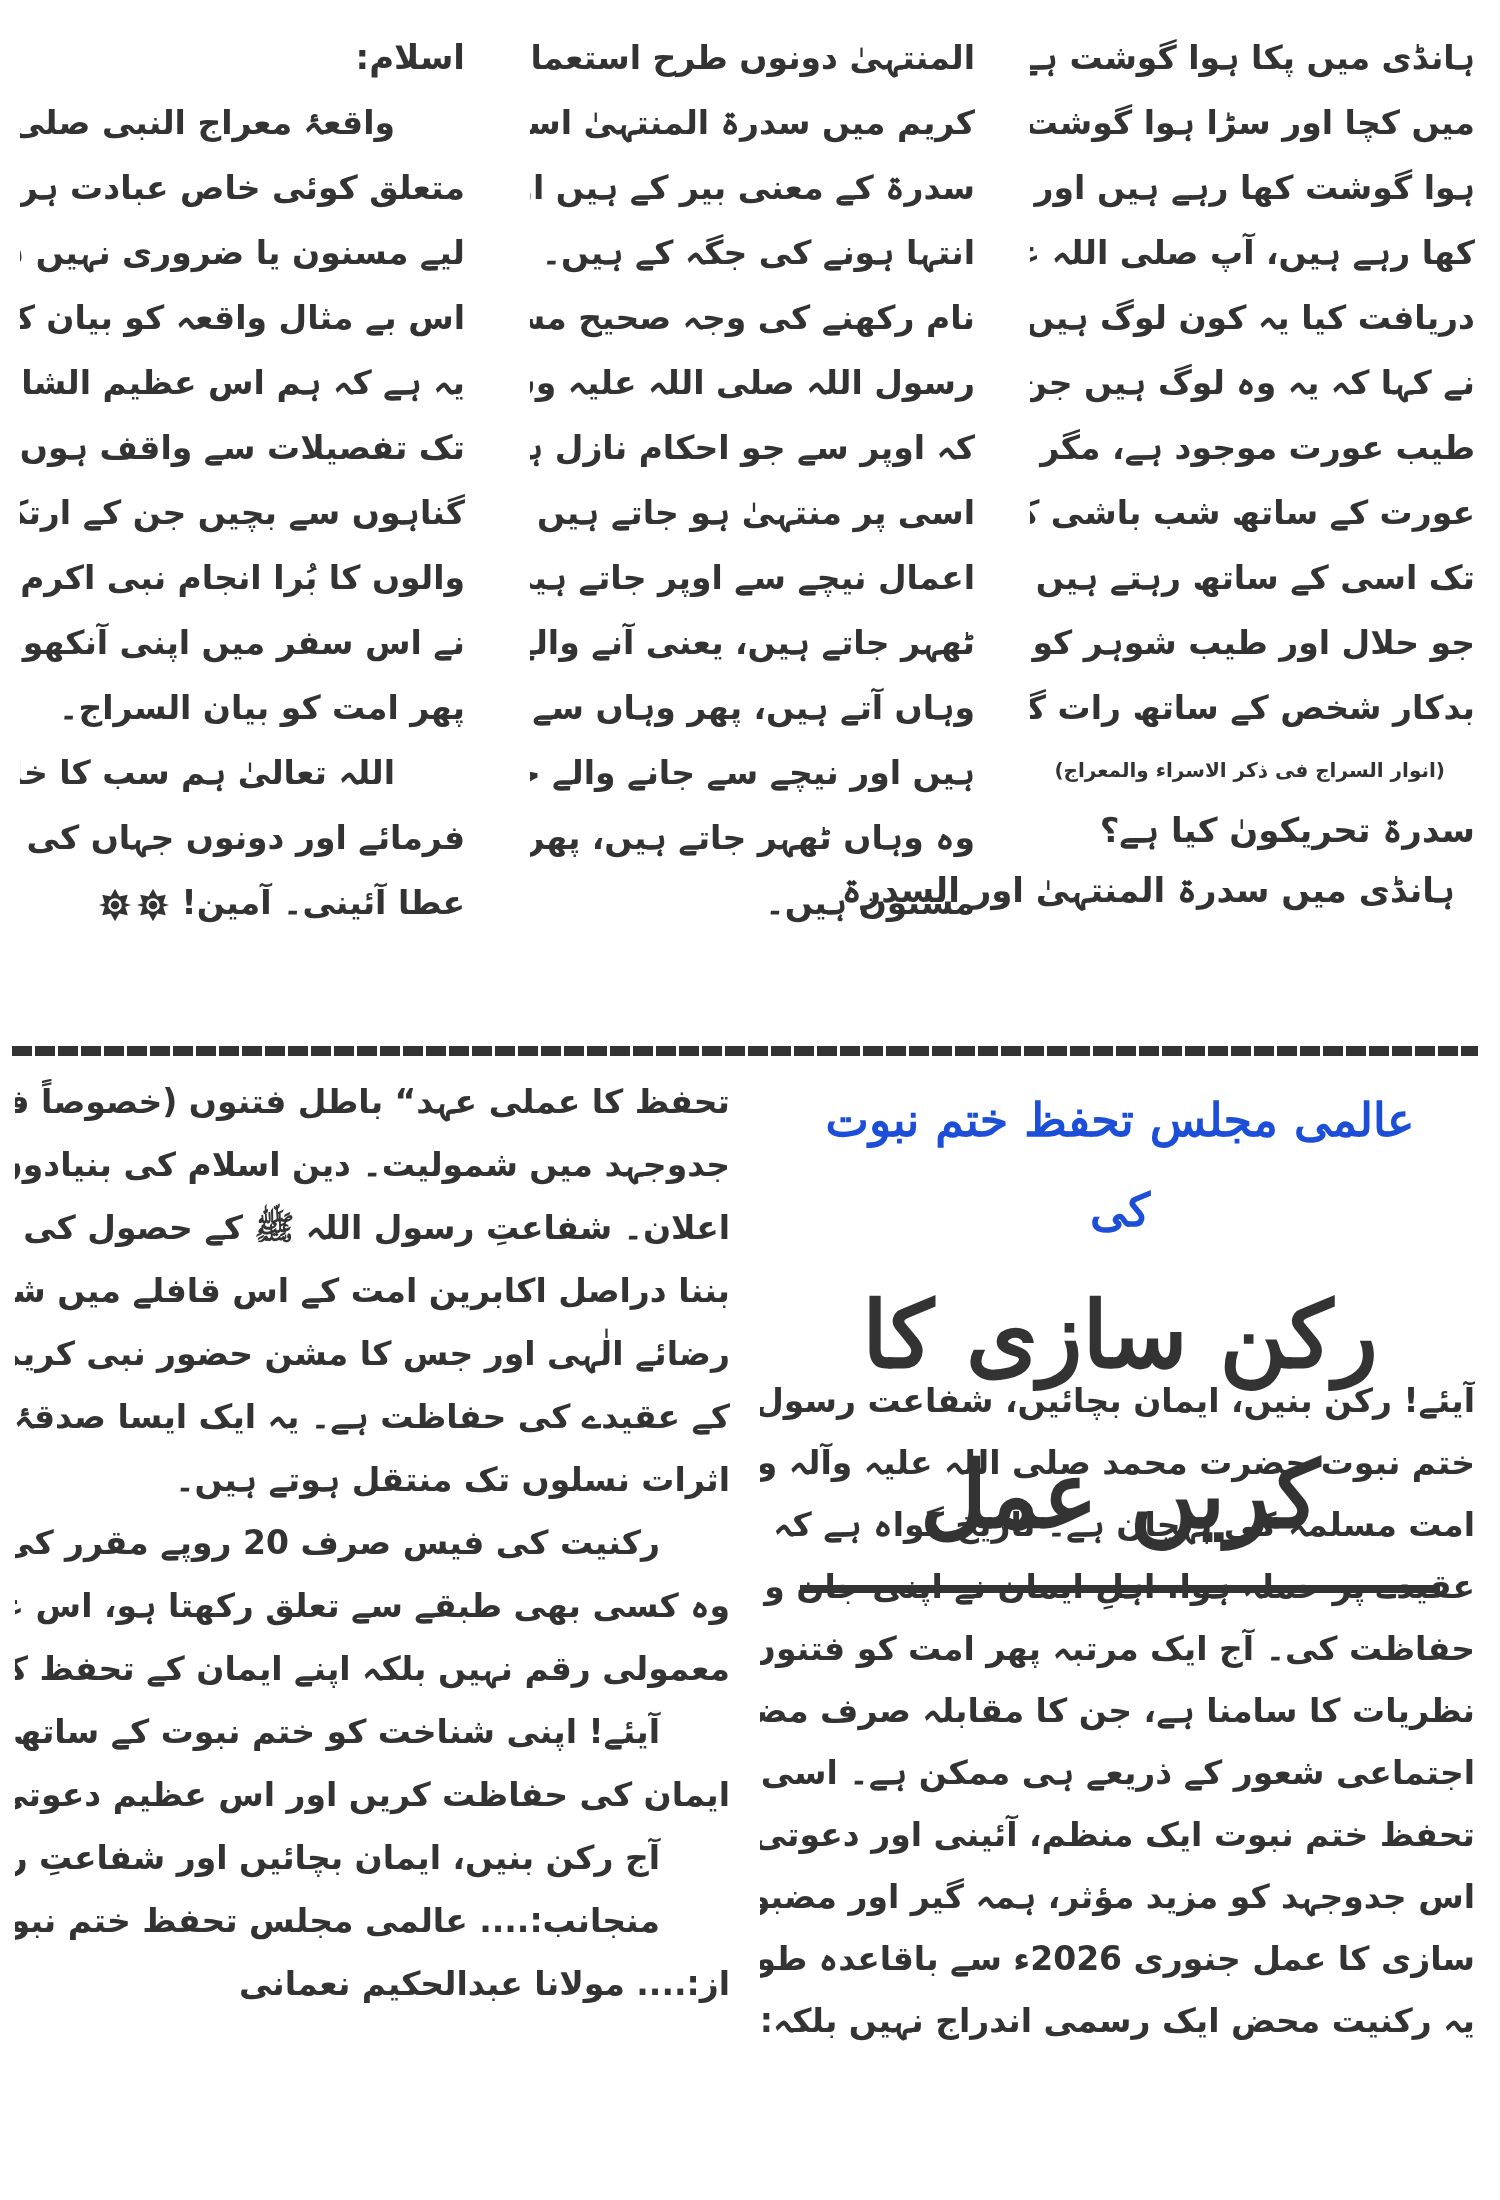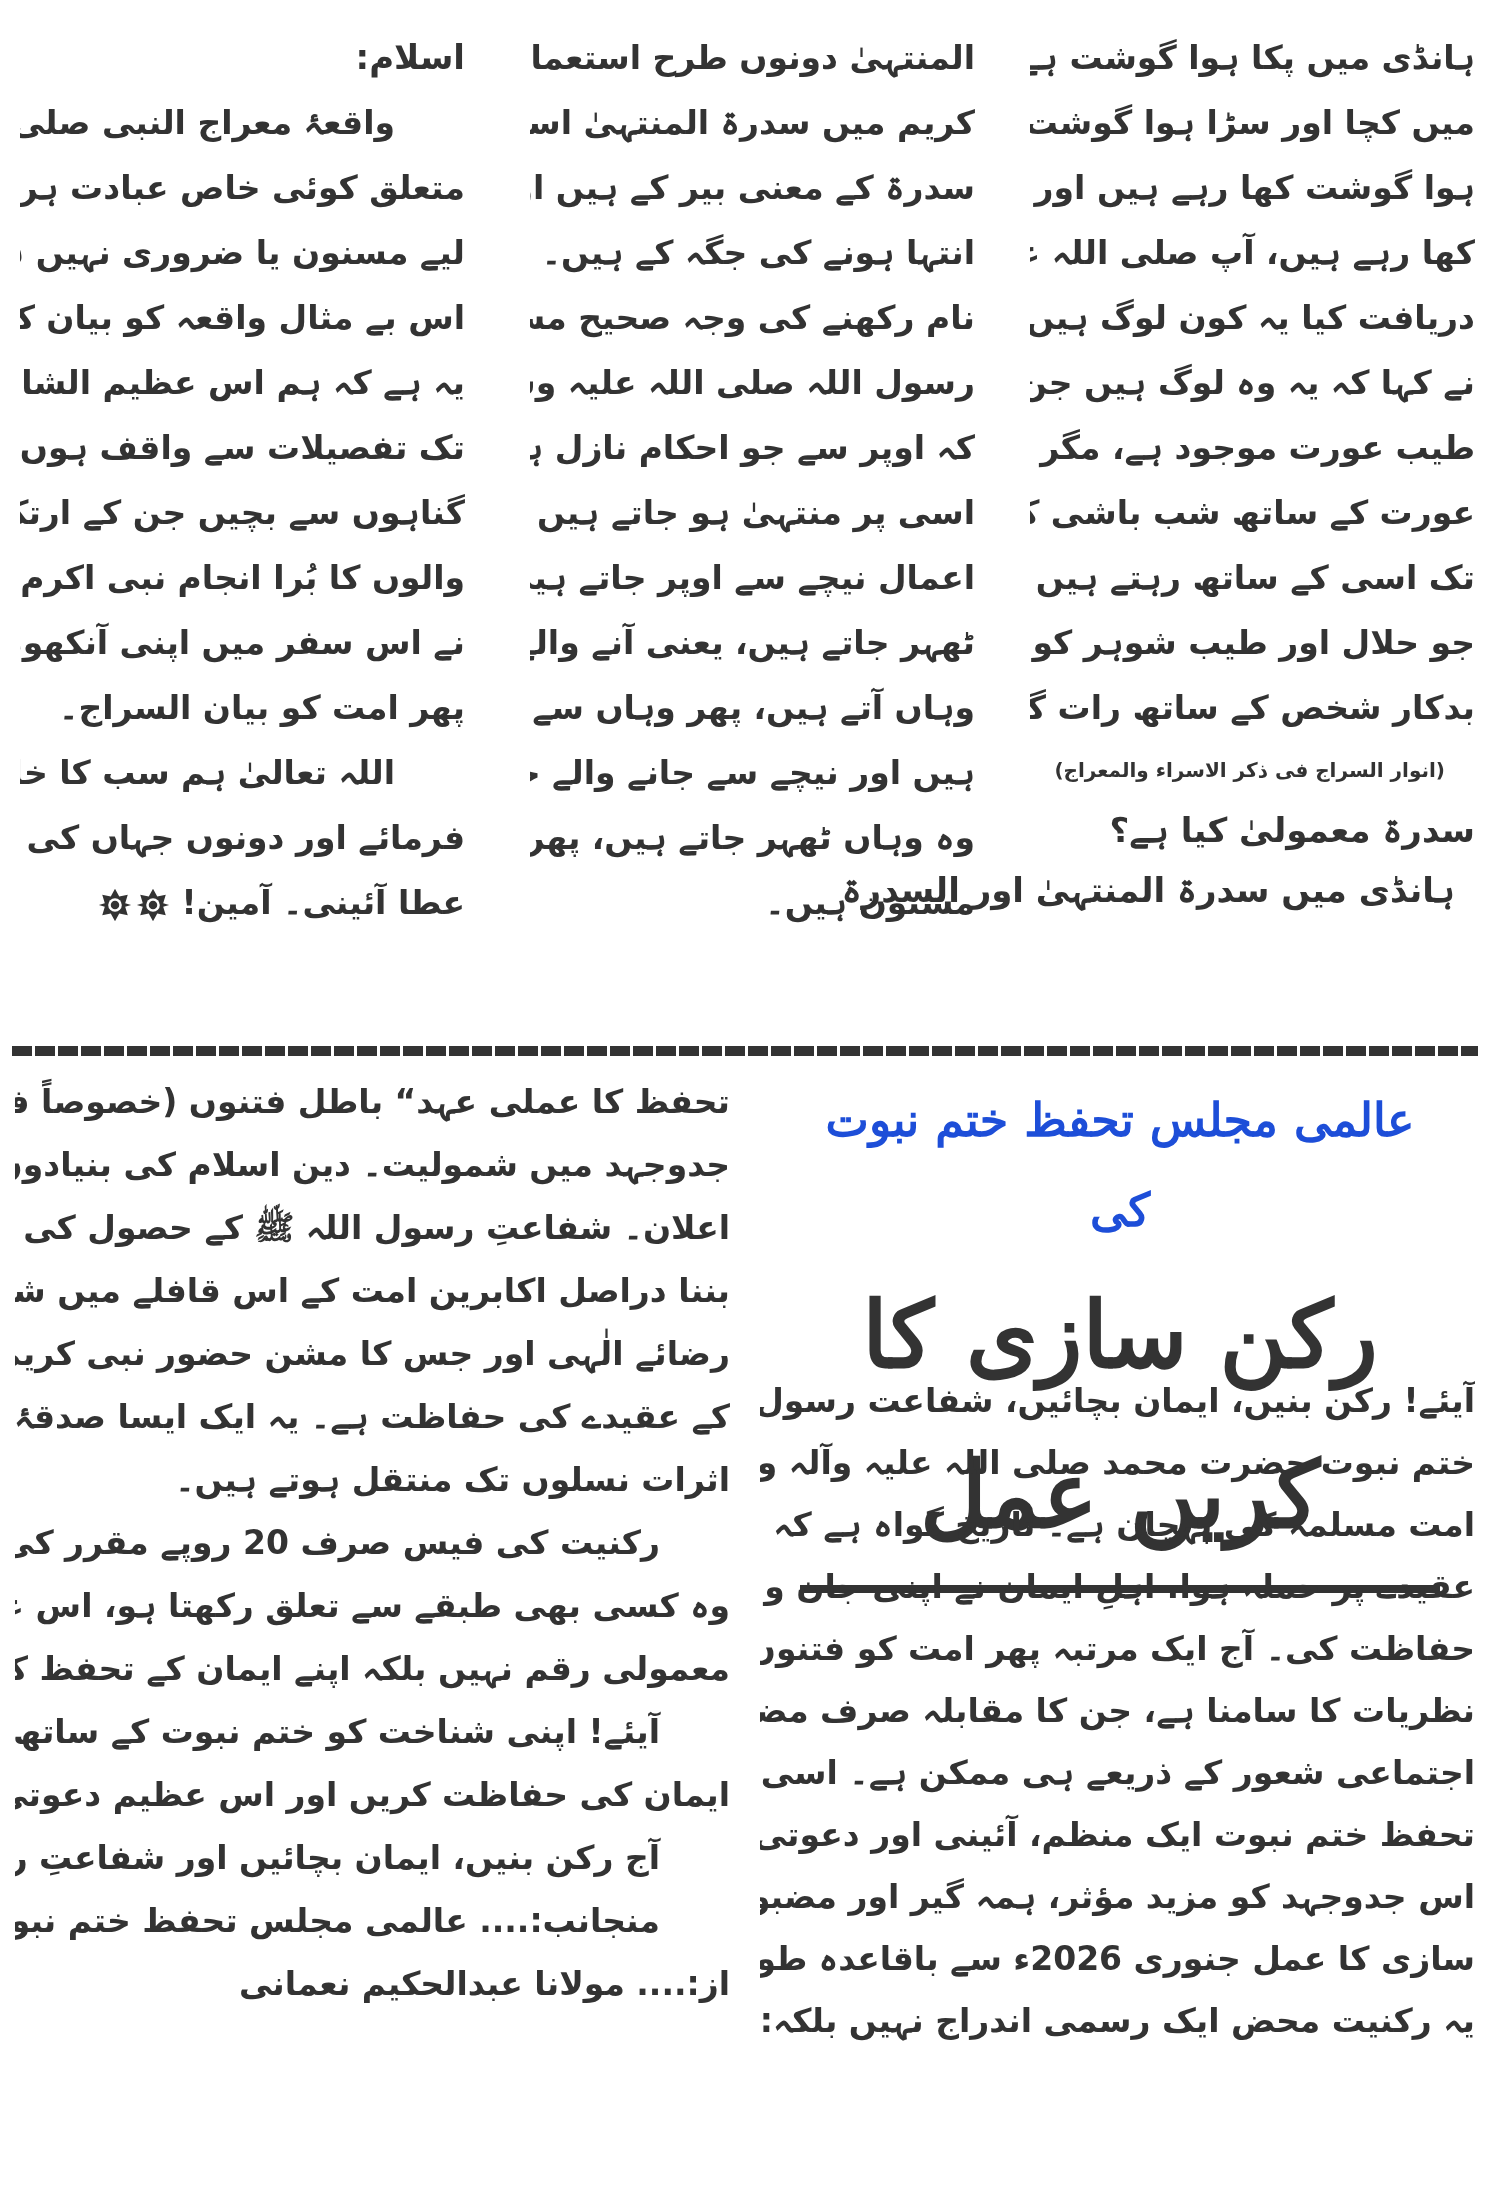--- a/index.html
+++ b/index.html
@@ -49,21 +49,21 @@
     <span class="line">ہوا گوشت کھا رہے ہیں اور پکا ہوا گوشت نہیں</span>
     <span class="line">کھا رہے ہیں، آپ صلی اللہ علیہ وسلم نے</span>
     <span class="line">دریافت کیا یہ کون لوگ ہیں؟ جبرئیل علیہ السلام</span>
     <span class="line">نے کہا کہ یہ وہ لوگ ہیں جن کے پاس حلال اور</span>
     <span class="line">طیب عورت موجود ہے، مگر وہ زانیہ اور فاحشہ</span>
     <span class="line">عورت کے ساتھ شب باشی کرتے ہیں اور صبح</span>
     <span class="line">تک اسی کے ساتھ رہتے ہیں اور وہ عورتیں ہیں</span>
     <span class="line">جو حلال اور طیب شوہر کو چھوڑ کر کسی زانی اور</span>
     <span class="line short">بدکار شخص کے ساتھ رات گزارتی ہیں۔</span>
     <div class="citation">(انوار السراج فی ذکر الاسراء والمعراج)</div>
-    <div class="heading-line">سدرۃ معمولیٰ کیا ہے؟</div>
+    <div class="heading-line">سدرۃ تحریکوںٰ کیا ہے؟</div>
     <div class="heading-line" style="padding-right:20px">ہانڈی میں سدرۃ المنتہیٰ اور السدرۃ</div>
   </div>
 
   <div class="col" id="col-top-mid">
     <span class="line">المنتہیٰ دونوں طرح استعمال ہوا ہے۔ قرآن</span>
     <span class="line">کریم میں سدرۃ المنتہیٰ استعمال ہوا ہے۔</span>
     <span class="line">سدرۃ کے معنی بیر کے ہیں اور منتہیٰ کے معنی</span>
     <span class="line">انتہا ہونے کی جگہ کے ہیں۔ اس درخت کا یہ</span>
     <span class="line">نام رکھنے کی وجہ صحیح مسلم میں اس طرح ہے کہ</span>
     <span class="line">رسول اللہ صلی اللہ علیہ وسلم نے ارشاد فرمایا</span>

